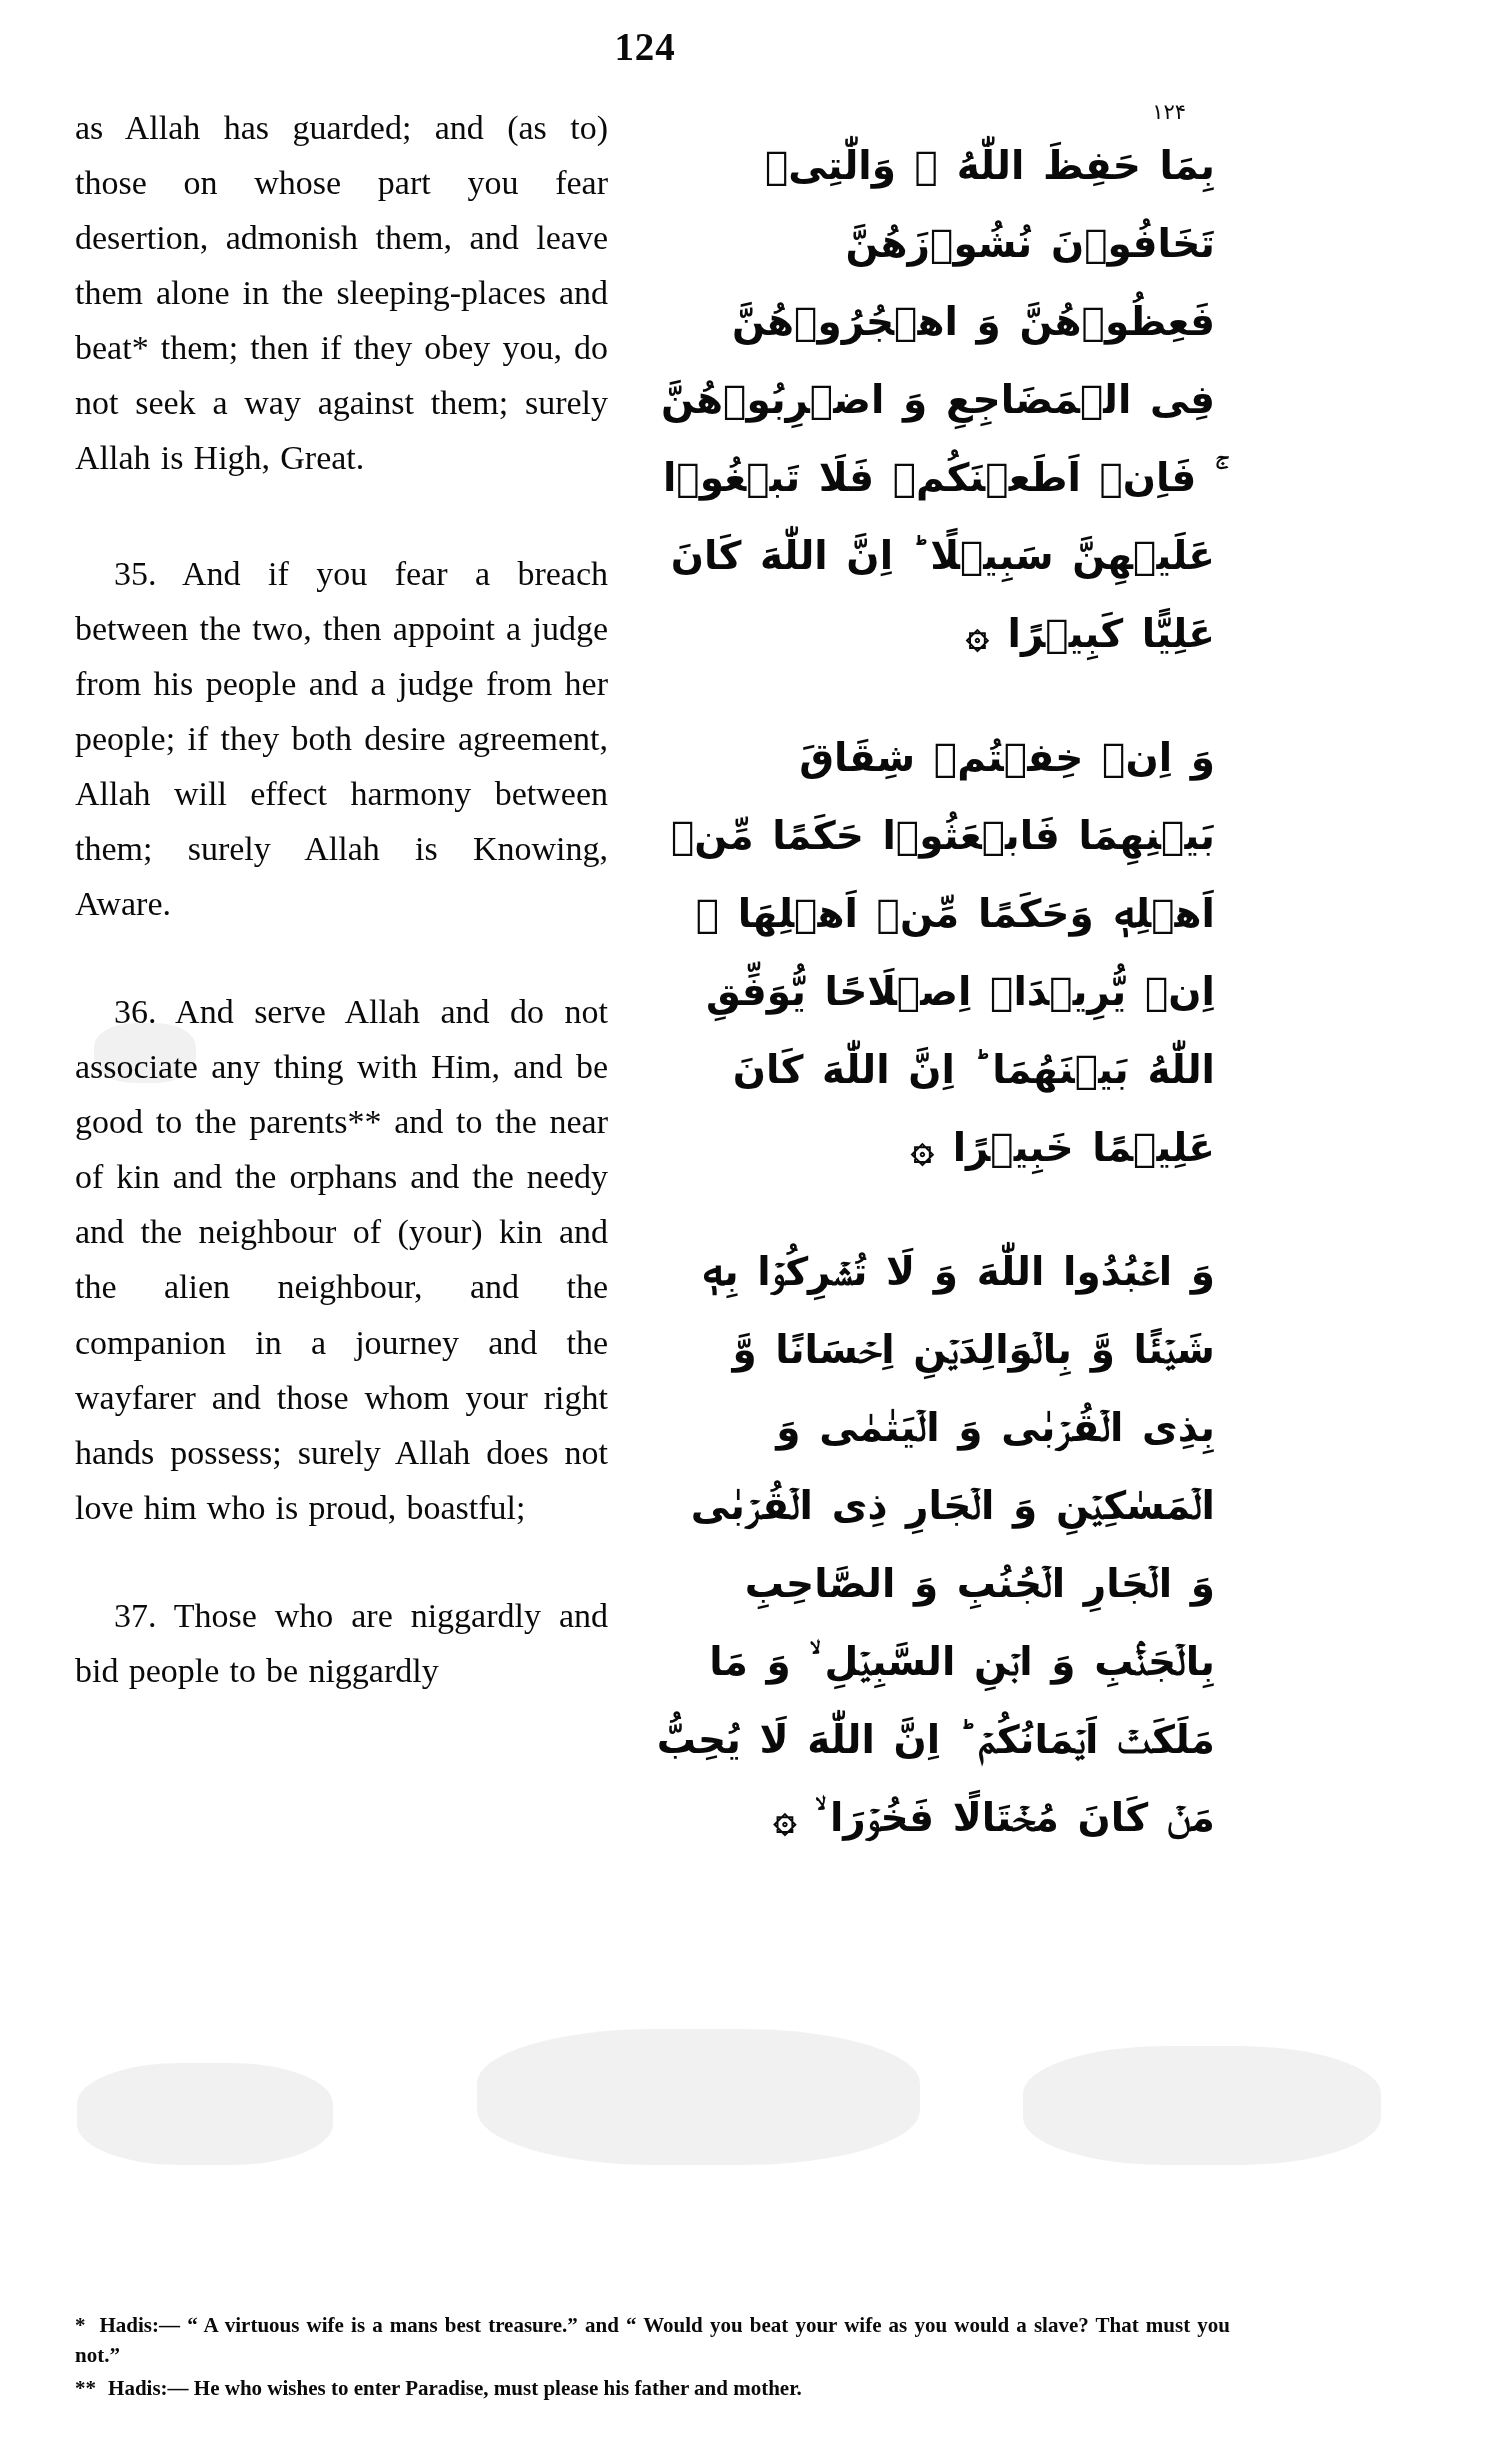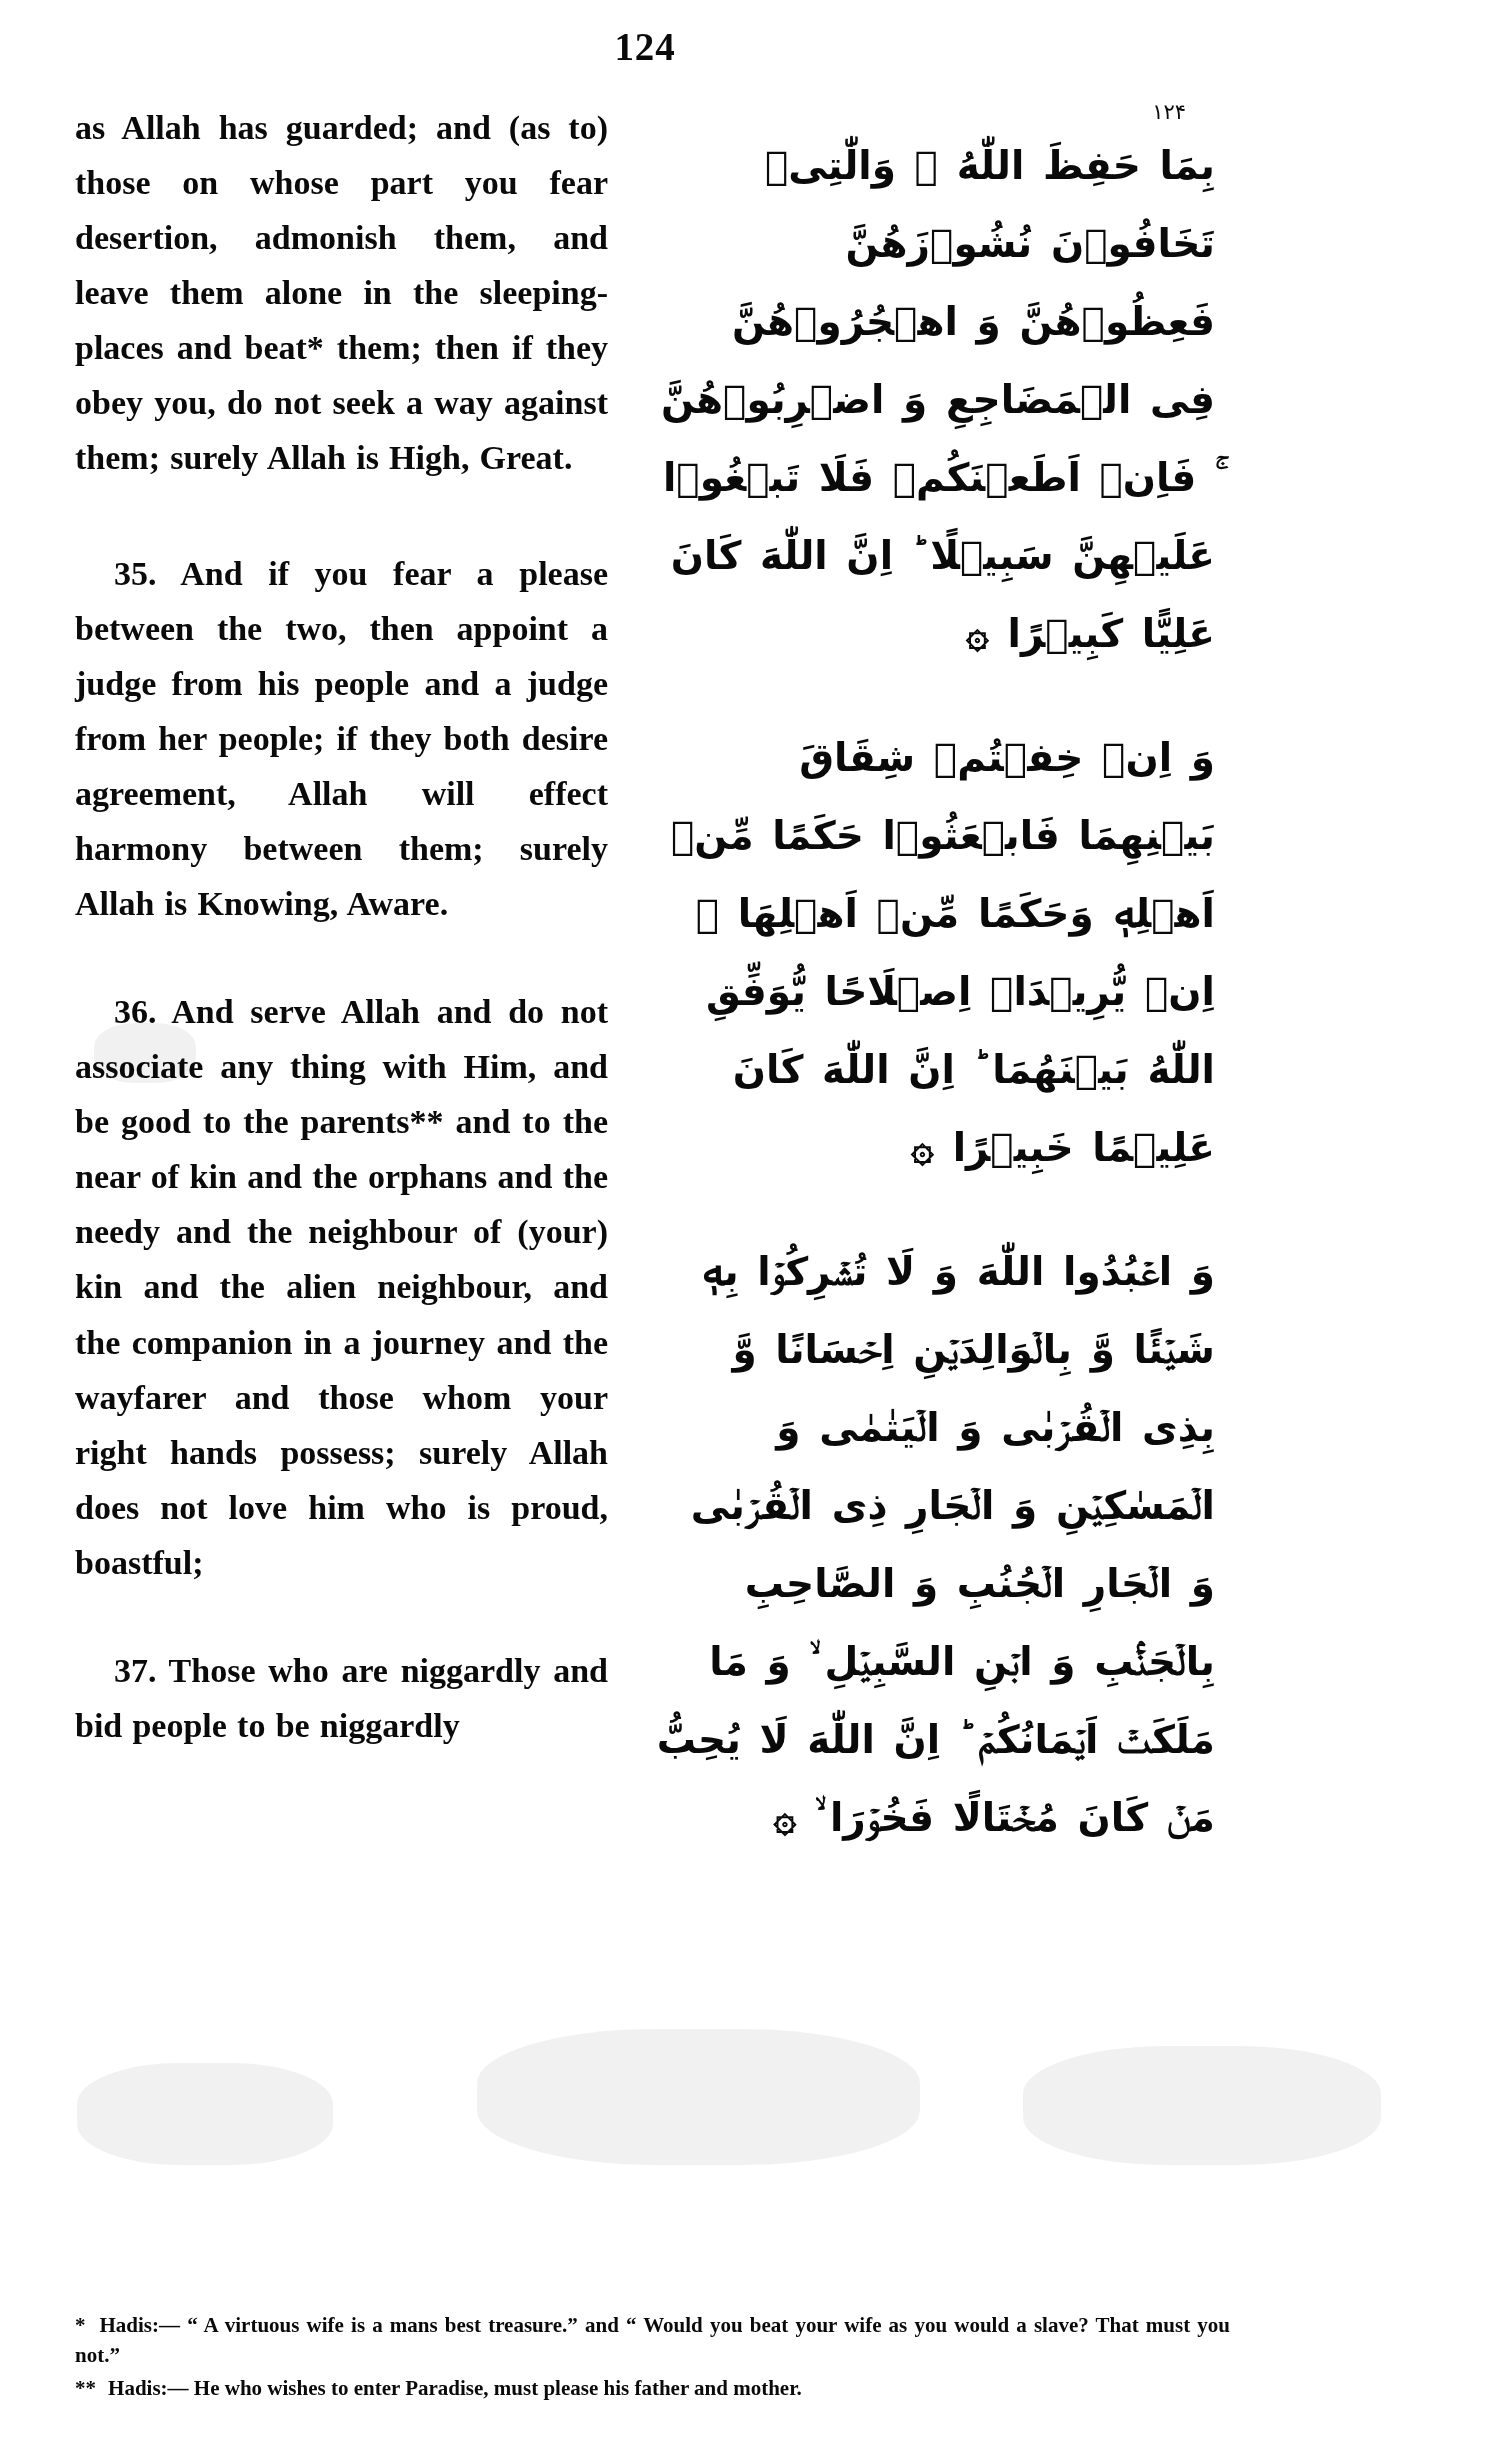--- a/index.html
+++ b/index.html
@@ -50,21 +50,20 @@
     direction: rtl;
   }
   .verse-en {
     font-family: "Liberation Serif", serif;
     font-size: 34px;
     line-height: 1.62;
     text-align: justify;
     text-align-last: left;
     margin-bottom: 53px;
     word-spacing: 1.7px;
-    font-weight: bold;
   }
   .verse-en.first {
     margin-bottom: 60px;
   }
   .verse-en .num {
     padding-left: 39px;
   }
   .ar-marker {
     direction: rtl;
     text-align: right;
@@ -130,21 +129,21 @@
 
   <div class="columns">
 
     <div class="col-en">
       <div class="verse-en first">
         <span>as Allah has guarded; and (as to) those on whose part you fear desertion, admonish them, and leave them alone in the sleeping-places and beat* them; then if they obey you, do not seek a way against them; surely Allah is High, Great.</span>
       </div>
 
       <div class="verse-en">
         <span class="num">35.</span>
-        <span>And if you fear a please between the two, then appoint a judge from his people and a judge from her people; if they both desire agreement, Allah will effect harmony between them; surely Allah is Knowing, Aware.</span>
+        <span>And if you fear a breach between the two, then appoint a judge from his people and a judge from her people; if they both desire agreement, Allah will effect harmony between them; surely Allah is Knowing, Aware.</span>
       </div>
 
       <div class="verse-en">
         <span class="num">36.</span>
         <span>And serve Allah and do not associate any thing with Him, and be good to the parents** and to the near of kin and the orphans and the needy and the neighbour of (your) kin and the alien neighbour, and the companion in a journey and the wayfarer and those whom your right hands possess; surely Allah does not love him who is proud, boastful;</span>
       </div>
 
       <div class="verse-en">
         <span class="num">37.</span>
         <span>Those who are niggardly and bid people to be niggardly</span>

